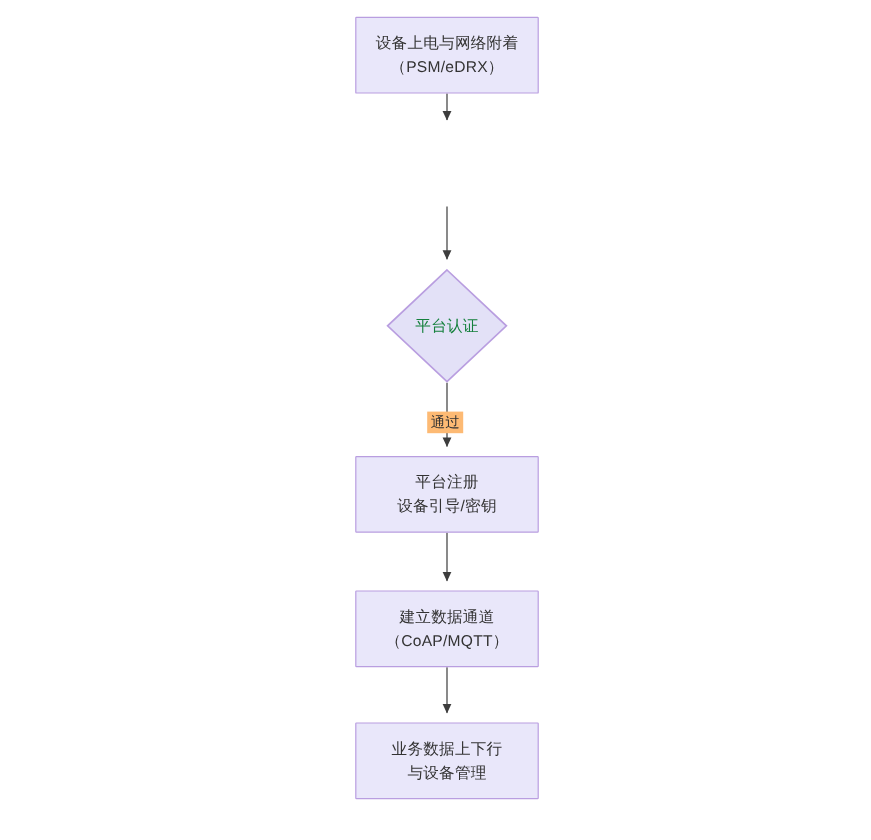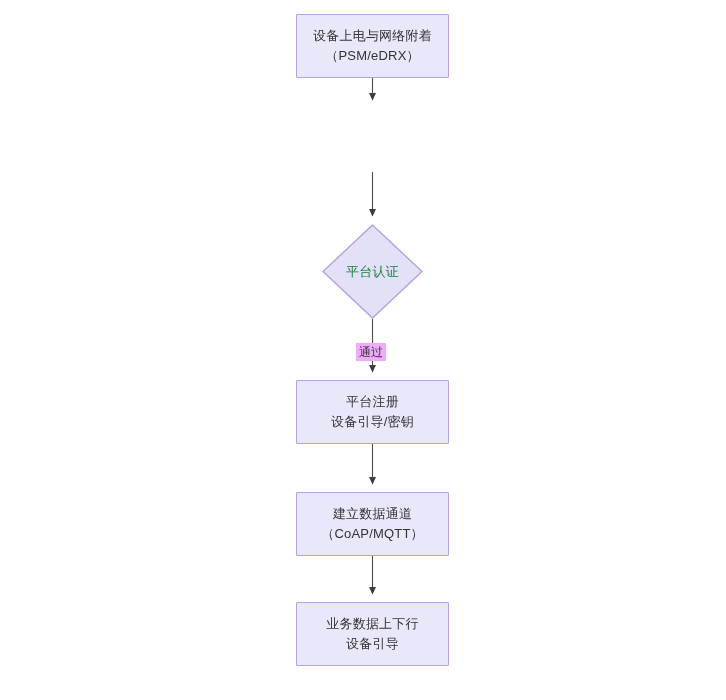--- a/index.html
+++ b/index.html
@@ -67,21 +67,21 @@
     top: 0;
     width: 726px;
     height: 700px;
     pointer-events: none;
   }
   .edge-label {
     position: absolute;
     font-size: 12px;
     line-height: 16px;
     color: #333333;
-    background: #f0abfc;
+    background: #fdba74;
     padding: 1px 3px;
     white-space: nowrap;
   }
 </style>
 </head>
 <body>
 
 <div id="flow-canvas">
 
   <svg class="connector" width="726" height="700" viewBox="0 0 726 700">
@@ -119,16 +119,16 @@
 设备引导/密钥</span>
   </div>
 
   <div class="node proc-box" style="top:492px;">
     <span class="proc-label">建立数据通道
 （CoAP/MQTT）</span>
   </div>
 
   <div class="node proc-box" style="top:602px;">
     <span class="proc-label">业务数据上下行
-设备引导</span>
+与设备管理</span>
   </div>
 
 </div>
 
 </body></html>

